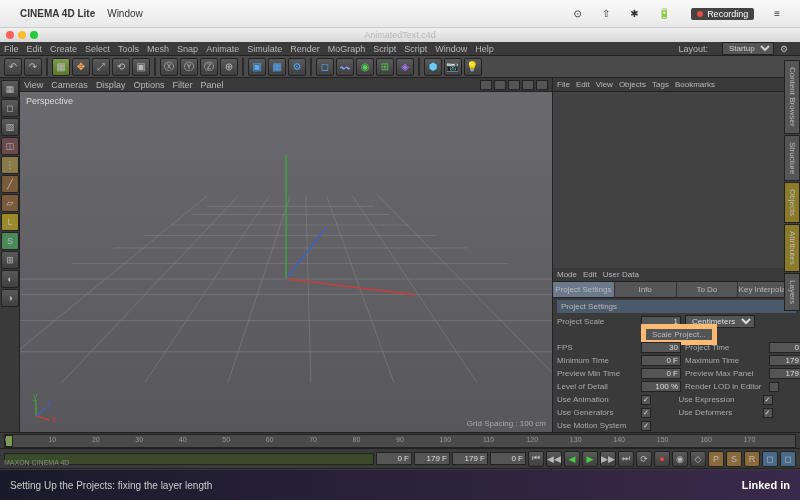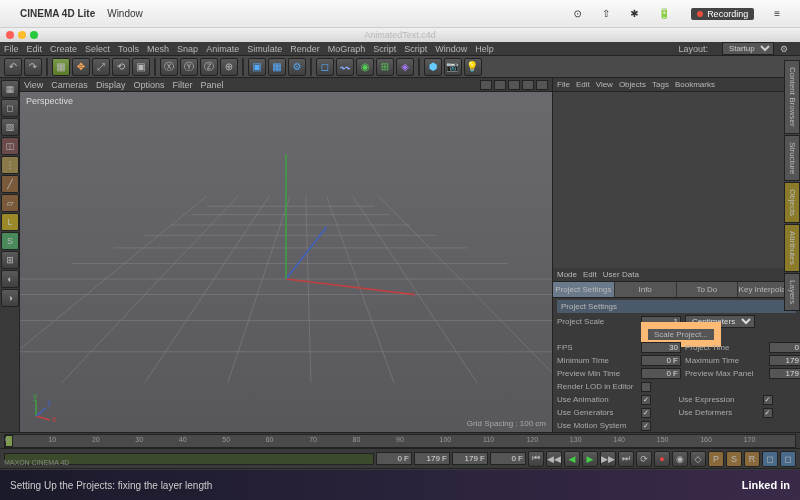--- a/index.html
+++ b/index.html
@@ -56,21 +56,21 @@
 .attr-tabs{height:16px;display:flex;background:#4a4a4a;border-bottom:1px solid #222}
 .attr-tab{flex:1;text-align:center;line-height:16px;font-size:8px;background:#555;border-right:1px solid #333}
 .attr-tab.active{background:#6a7a8a}
 .attr-section{padding:2px 4px}
 .attr-section-title{background:#4a5a6a;padding:2px 4px;font-size:8px;margin-bottom:2px}
 .attr-row{display:flex;align-items:center;height:13px;gap:4px}
 .attr-label{width:80px;font-size:8px;color:#aaa}
 .attr-val{width:40px;background:#555;border:1px solid #222;font-size:8px;padding:0 2px;text-align:right;color:#ddd}
 .attr-sel{background:#555;border:1px solid #222;font-size:8px;padding:0 2px;color:#ddd}
 .attr-check{width:10px;height:10px;background:#555;border:1px solid #222;text-align:center;line-height:8px;font-size:7px;color:#ddd}
-.attr-btn{background:#555;border:7px solid #fdba74;font-size:8px;padding:1px 6px}
+.attr-btn{background:#555;border:5px solid #fdba74;font-size:8px;padding:1px 6px}
 .attr-cols{display:flex;gap:4px}
 .attr-col{flex:1}
 .timeline{height:16px;background:#3a3a3a;display:flex;align-items:center;border-top:1px solid #222}
 .tl-ruler{flex:1;height:14px;background:#4a4a4a;position:relative;margin:0 4px;border:1px solid #222}
 .tl-ruler span{position:absolute;font-size:7px;color:#999;top:1px}
 .tl-slider{position:absolute;left:0;top:0;width:8px;height:12px;background:#7a9a4a;border:1px solid #222}
 .tl-controls{height:20px;background:#3a3a3a;display:flex;align-items:center;padding:0 4px;gap:2px;border-top:1px solid #222}
 .tl-input{width:36px;background:#555;border:1px solid #222;font-size:8px;padding:1px 2px;color:#ddd;text-align:right}
 .tl-btn{width:16px;height:16px;background:linear-gradient(#5a5a5a,#3f3f3f);border:1px solid #222;border-radius:2px;display:flex;align-items:center;justify-content:center;font-size:9px}
 .tl-btn.p{color:#4c4}
@@ -301,20 +301,26 @@
               </div>
             <div class="attr-row">
                 <div class="attr-label">Preview Max Panel</div>
                 <div class="attr-val">179 F</div>
               </div>
           </div>
         </div>
         <div class="attr-cols">
           <div class="attr-col">
               <div class="attr-row">
+                <div class="attr-label">Level of Detail</div>
+                <div class="attr-val">100 %</div>
+              </div>
+            </div>
+          <div class="attr-col">
+              <div class="attr-row">
                 <div class="attr-label">Render LOD in Editor</div>
                 <div class="attr-check"></div>
               </div>
             </div>
         </div>
         <div class="attr-cols">
           <div class="attr-col">
             <div class="attr-row">
                 <div class="attr-label">Use Animation</div>
                 <div class="attr-check">✓</div>

